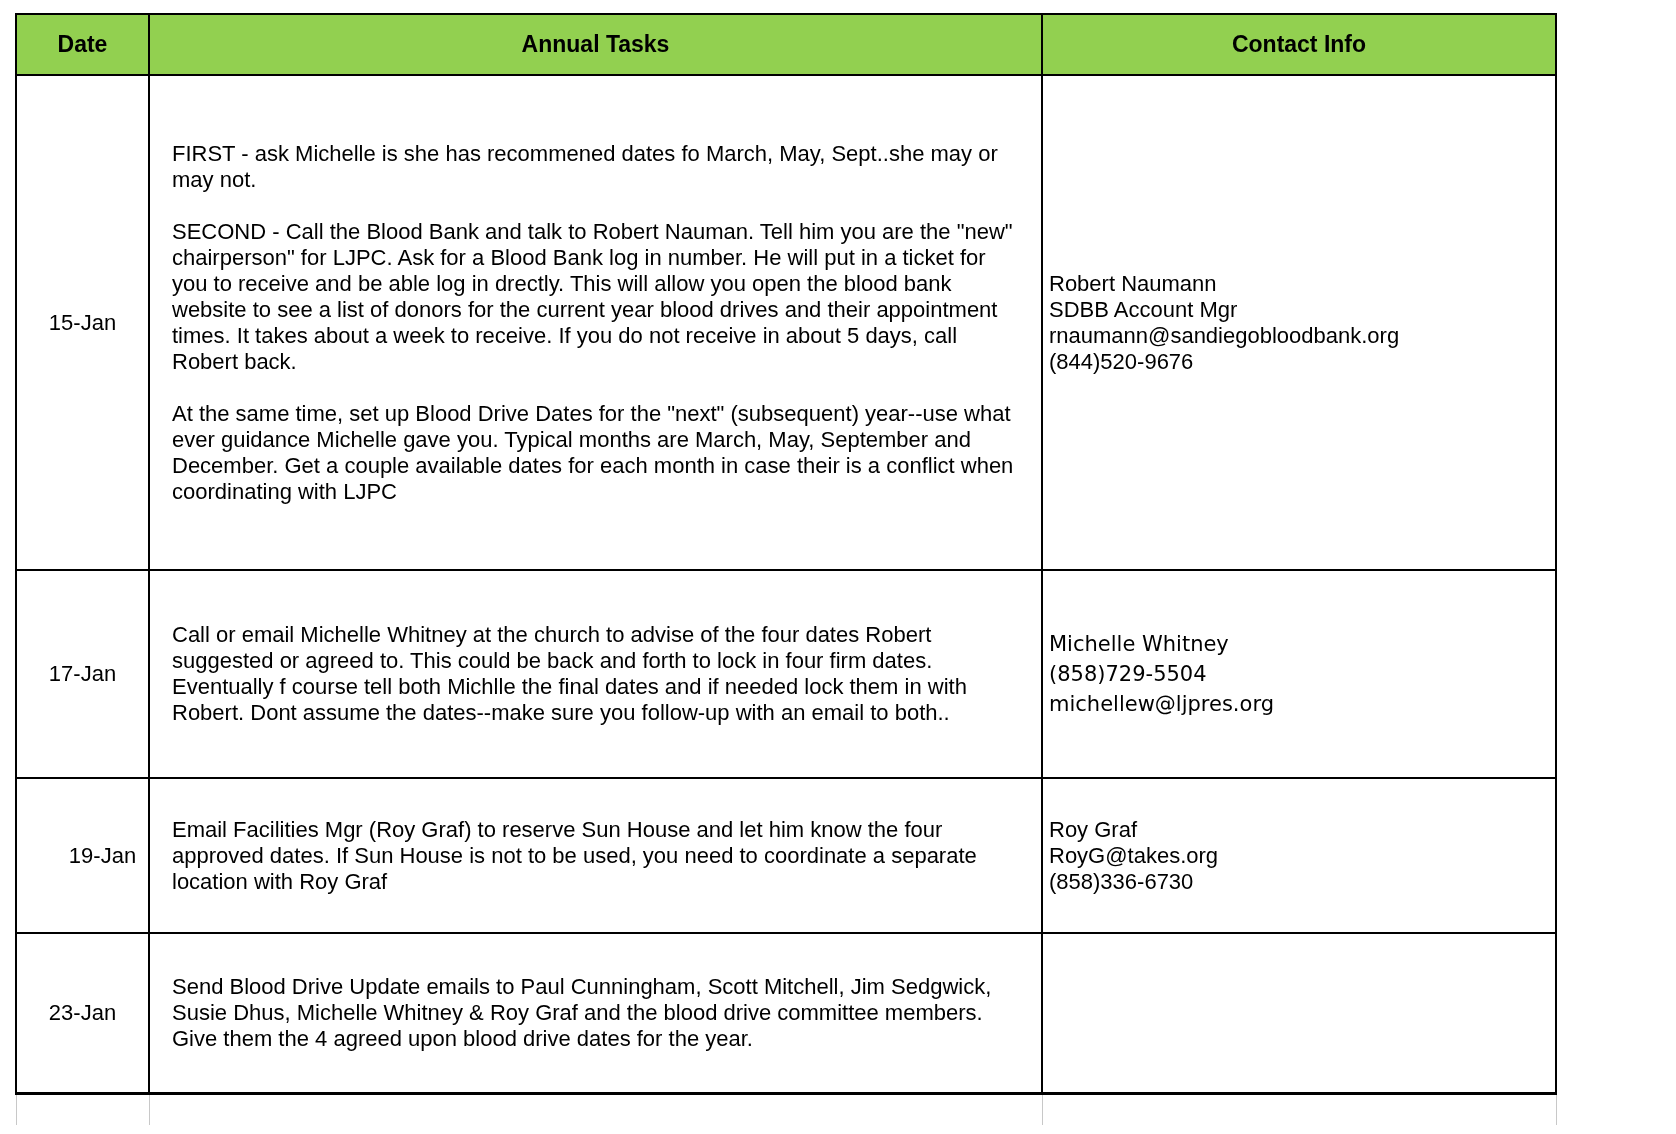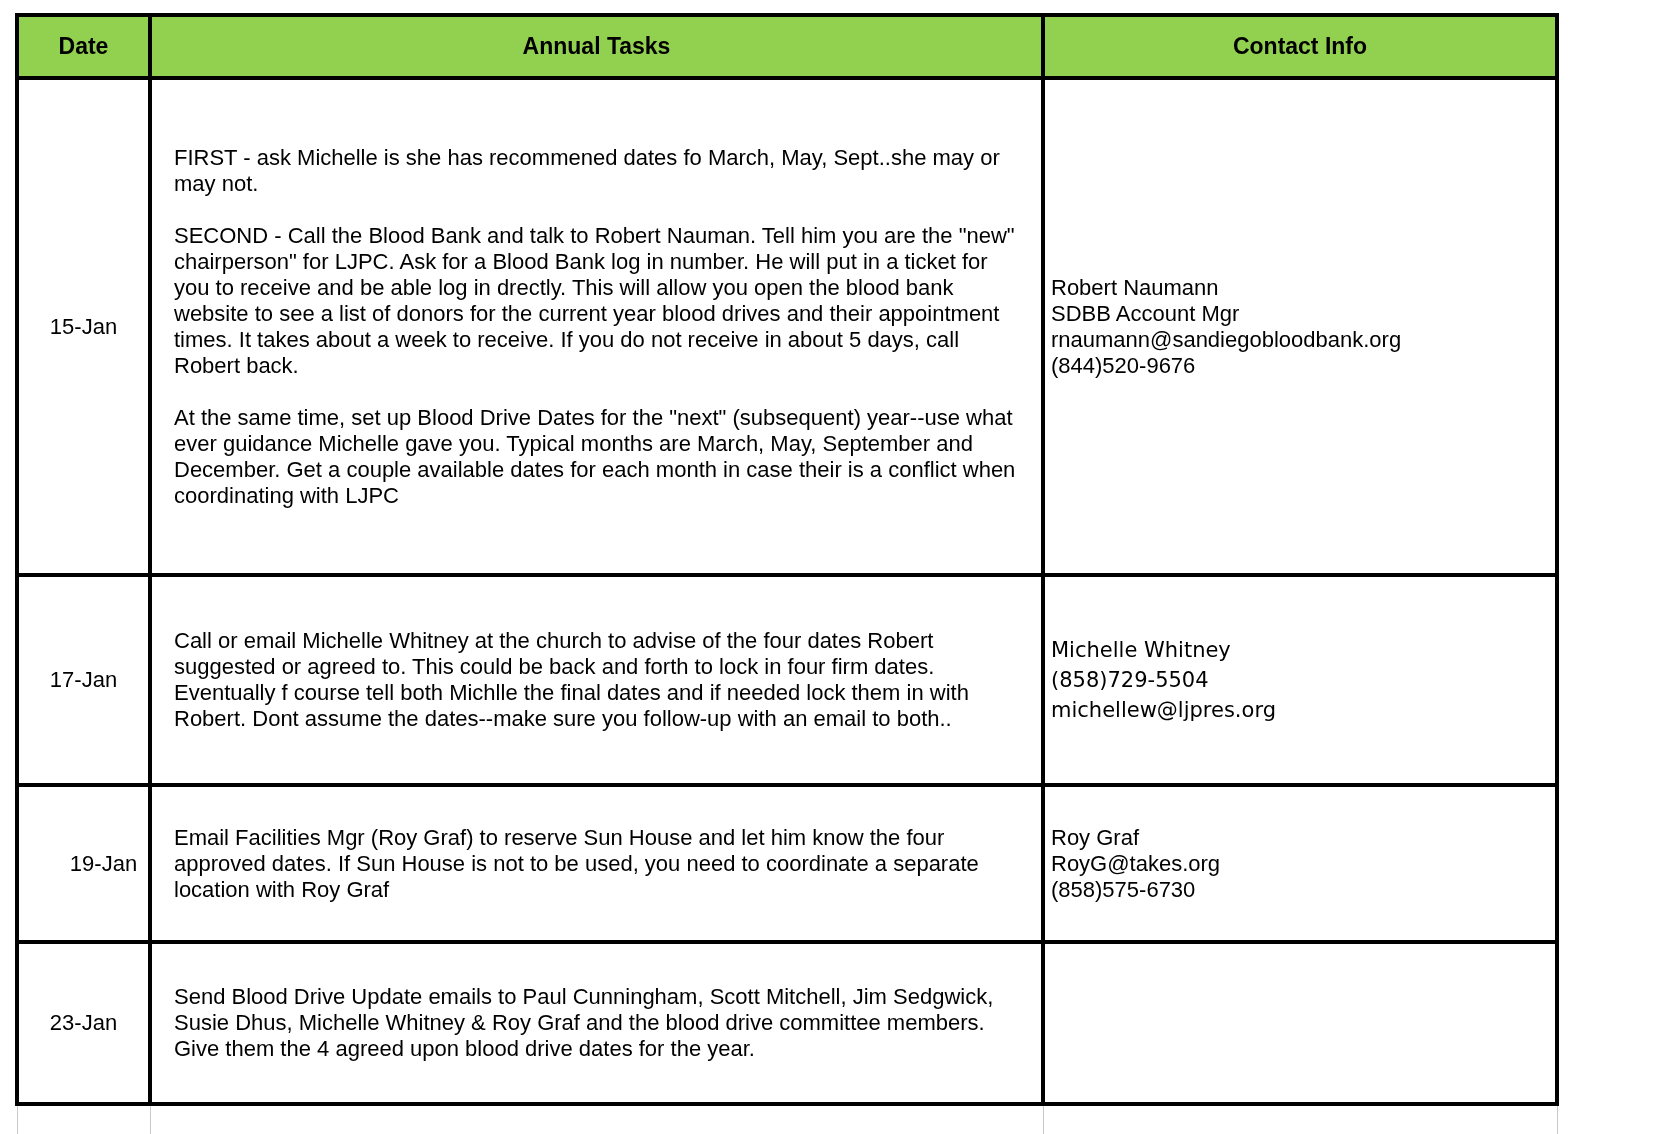--- a/index.html
+++ b/index.html
@@ -21,21 +21,21 @@
       top: 13px;
       border-collapse: collapse;
       table-layout: fixed;
       width: 1540px;
     }
     table.sheet col.c-date { width: 133px; }
     table.sheet col.c-task { width: 893px; }
     table.sheet col.c-contact { width: 514px; }
     table.sheet th,
     table.sheet td {
-      border: 4px solid #000000;
+      border: 2px solid #000000;
       padding: 0;
       vertical-align: middle;
     }
     table.sheet thead th {
       background: #92d050;
       font-weight: bold;
       font-size: 23px;
       height: 59px;
       text-align: center;
     }
@@ -120,21 +120,21 @@
     </tr>
 
     <tr class="r3">
       <td class="date">19-Jan</td>
       <td class="task">
         <p class="para">Email Facilities Mgr (Roy Graf) to reserve Sun House and let him know the four approved dates. If Sun House is not to be used, you need to coordinate a separate location with Roy Graf</p>
       </td>
       <td class="contact">
         <span class="line">Roy Graf</span>
         <span class="line">RoyG@takes.org</span>
-        <span class="line">(858)575-6730</span>
+        <span class="line">(858)336-6730</span>
       </td>
     </tr>
 
 
     <tr class="r5">
       <td class="date">23-Jan</td>
       <td class="task">
         <p class="para">Send Blood Drive Update emails to Paul Cunningham, Scott Mitchell, Jim Sedgwick, Susie Dhus, Michelle Whitney &amp; Roy Graf and the blood drive committee members. Give them the 4 agreed upon blood drive dates for the year.</p>
       </td>
       <td class="contact"></td>

